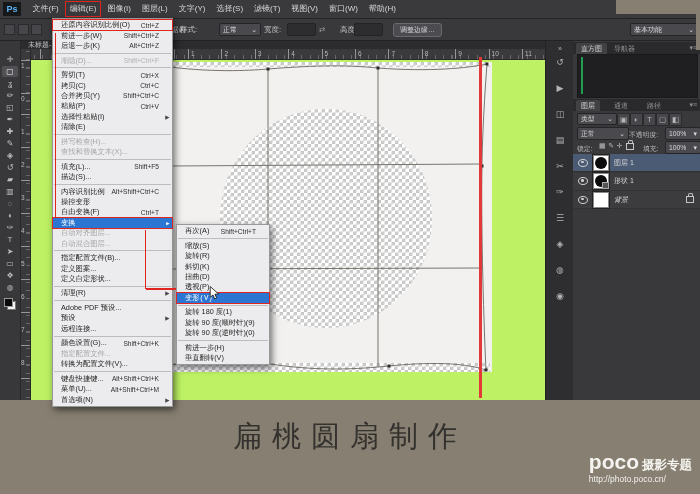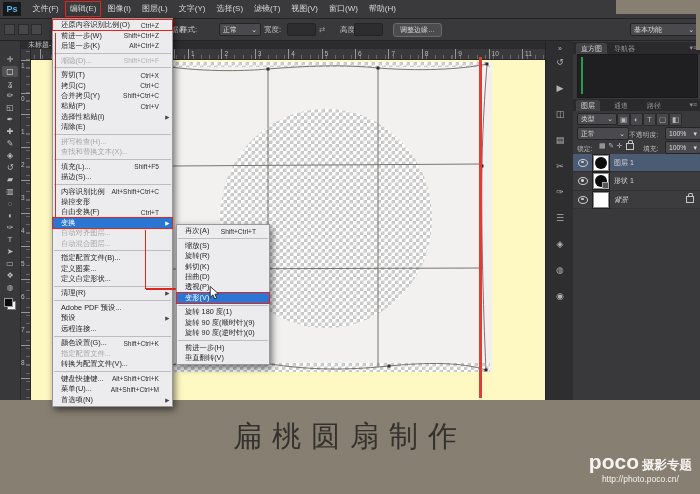--- a/index.html
+++ b/index.html
@@ -1,17 +1,17 @@
 <!DOCTYPE html>
 <html><head>
 <meta charset="utf-8">
 <style>
   html,body{margin:0;padding:0;}
   body{width:700px;height:494px;overflow:hidden;font-family:"Liberation Sans","DejaVu Sans",sans-serif;background:#877f71;position:relative;}
-  #ps-window{position:absolute;left:0;top:0;width:700px;height:492px;background:#fef9c3;overflow:hidden;}
+  #ps-window{position:absolute;left:0;top:0;width:700px;height:492px;background:#bef264;overflow:hidden;}
   
   #menubar{position:absolute;left:0;top:0;width:700px;height:18px;background:#3a3a3c;border-bottom:1px solid #242426;display:flex;align-items:center;z-index:40;}
   #ps-logo{width:18px;height:14px;margin:0 6px 0 3px;background:#17181a;color:#5cb3f5;font-size:9px;font-weight:bold;text-align:center;line-height:14px;}
   .mb-item{color:#d6d6d8;font-size:8px;padding:0 5.5px;line-height:18px;height:18px;}
   .mb-red{outline:1.5px solid #e0251f;outline-offset:-2px;}
   
   #optionsbar{position:absolute;left:0;top:18px;width:700px;height:22px;background:#39393b;border-bottom:1px solid #232325;z-index:12;color:#c9c9cb;font-size:7.5px;}
   .opt-label{position:absolute;top:7px;}
   .opt-dd{position:absolute;top:5px;height:11px;background:#4a4a4e;border:1px solid #242426;border-radius:2px;color:#dcdcde;font-size:7px;line-height:11px;padding:0 3px;display:flex;justify-content:space-between;}
   .opt-input{position:absolute;top:5px;height:11px;background:#2d2d2f;border:1px solid #232325;border-radius:2px;}
@@ -42,21 +42,21 @@
   #strip-top{position:absolute;left:172px;top:62px;width:318px;height:5px;z-index:7;}
   #strip-bottom{position:absolute;left:170px;top:363px;width:320px;height:9px;z-index:7;}
   #warp-svg{position:absolute;left:168px;top:56px;z-index:8;}
   #red-guide{position:absolute;left:479px;top:57px;width:2.5px;height:341px;background:#e23a38;z-index:20;}
   
   .menu-panel{position:absolute;background:#ececee;border:1px solid #98989a;box-shadow:2px 3px 7px rgba(0,0,0,.55);z-index:50;padding:1px 0;}
   .mi{display:flex;align-items:center;height:10.4px;padding:0 4px 0 8px;position:relative;color:#1e1e1e;font-size:7.3px;white-space:nowrap;}
   .mi .sc{margin-left:auto;padding-right:9px;font-size:6.6px;color:#2e2e2e;}
   .mi .arr{position:absolute;right:2.5px;top:2.2px;font-size:5.5px;color:#444;}
   .mi.dis{color:#a5a5a7;}  .mi.dis .sc{color:#b0b0b2;}
-  .mi.hl{background:#2a76d2;color:#fff;}  .mi.hl .arr{color:#fff;}
+  .mi.hl{background:#2a76d2;color:#fff;font-family:Liberation Mono, monospace;}  .mi.hl .arr{color:#fff;}
   .mi.red{outline:1.5px solid #e0251f;outline-offset:-0.5px;}
   .msep{height:1px;background:#bdbdbf;margin:1.6px 1px;}
   .red-line{position:absolute;background:#e0251f;z-index:60;}
   
   #panel-strip{position:absolute;left:545px;top:40px;width:28px;height:360px;background:#2e2e30;border-left:1px solid #232325;z-index:10;}
   .strip-ic{position:absolute;left:7px;width:14px;height:13px;color:#b3b3b5;font-size:9px;line-height:13px;text-align:center;}
   #dock{position:absolute;left:573px;top:40px;width:127px;height:360px;background:#39393c;z-index:10;color:#c9c9cb;}
   .ptab-row{position:absolute;left:0;width:127px;height:12px;background:#2a2a2c;}
   .ptab{position:absolute;top:1px;height:11px;font-size:7px;line-height:11px;padding:0 5px;color:#97979b;}
   .ptab.active{background:#414144;color:#d9d9db;border-radius:2px 2px 0 0;}
@@ -74,21 +74,21 @@
   .thumb .badge{position:absolute;right:-1px;bottom:-1px;width:5px;height:5px;background:#555;border:1px solid #aaa;}
   .layer-name{font-size:7px;color:#d6d6d8;}
   .mlock{width:6px;height:5px;border:1px solid #c5c5c7;position:relative;margin-left:auto;margin-right:6px;flex:none;}
   .mlock:before{content:"";position:absolute;left:1px;top:-4px;width:3px;height:3px;border:1px solid #c5c5c7;border-bottom:none;border-radius:2px 2px 0 0;}
   
   #hist-body{position:absolute;left:4px;top:14px;width:119px;height:42px;background:#1f1f21;border:1px solid #19191b;}
   #hist-green{position:absolute;left:3px;top:2px;width:2px;height:37px;background:#1f9d50;}
   
   #footer{position:absolute;left:0;top:400px;width:700px;height:94px;background:#877f71;}
   #footer-title{position:absolute;left:0;top:17px;width:700px;text-align:center;font-size:29px;letter-spacing:10px;color:#34322e;}
-  #poco{position:absolute;right:8px;bottom:10px;text-align:center;color:#f5f3ef;}
+  #poco{position:absolute;right:8px;bottom:10px;color:#f5f3ef;}
   #poco .brand{font-size:21px;font-weight:bold;letter-spacing:0px;line-height:20px;}
   #poco .brand-suffix{font-size:12.5px;font-weight:bold;margin-left:3px;}
   #poco .url{font-size:8.5px;margin-top:0px;}
   #notch{position:absolute;left:616px;top:0;width:84px;height:14px;background:#877f71;z-index:45;}
   #notch2{position:absolute;left:696px;top:0;width:4px;height:50px;background:#877f71;z-index:45;}
   #cursor{position:absolute;left:209px;top:286px;z-index:80;}
 </style>
 </head>
 <body>
 

